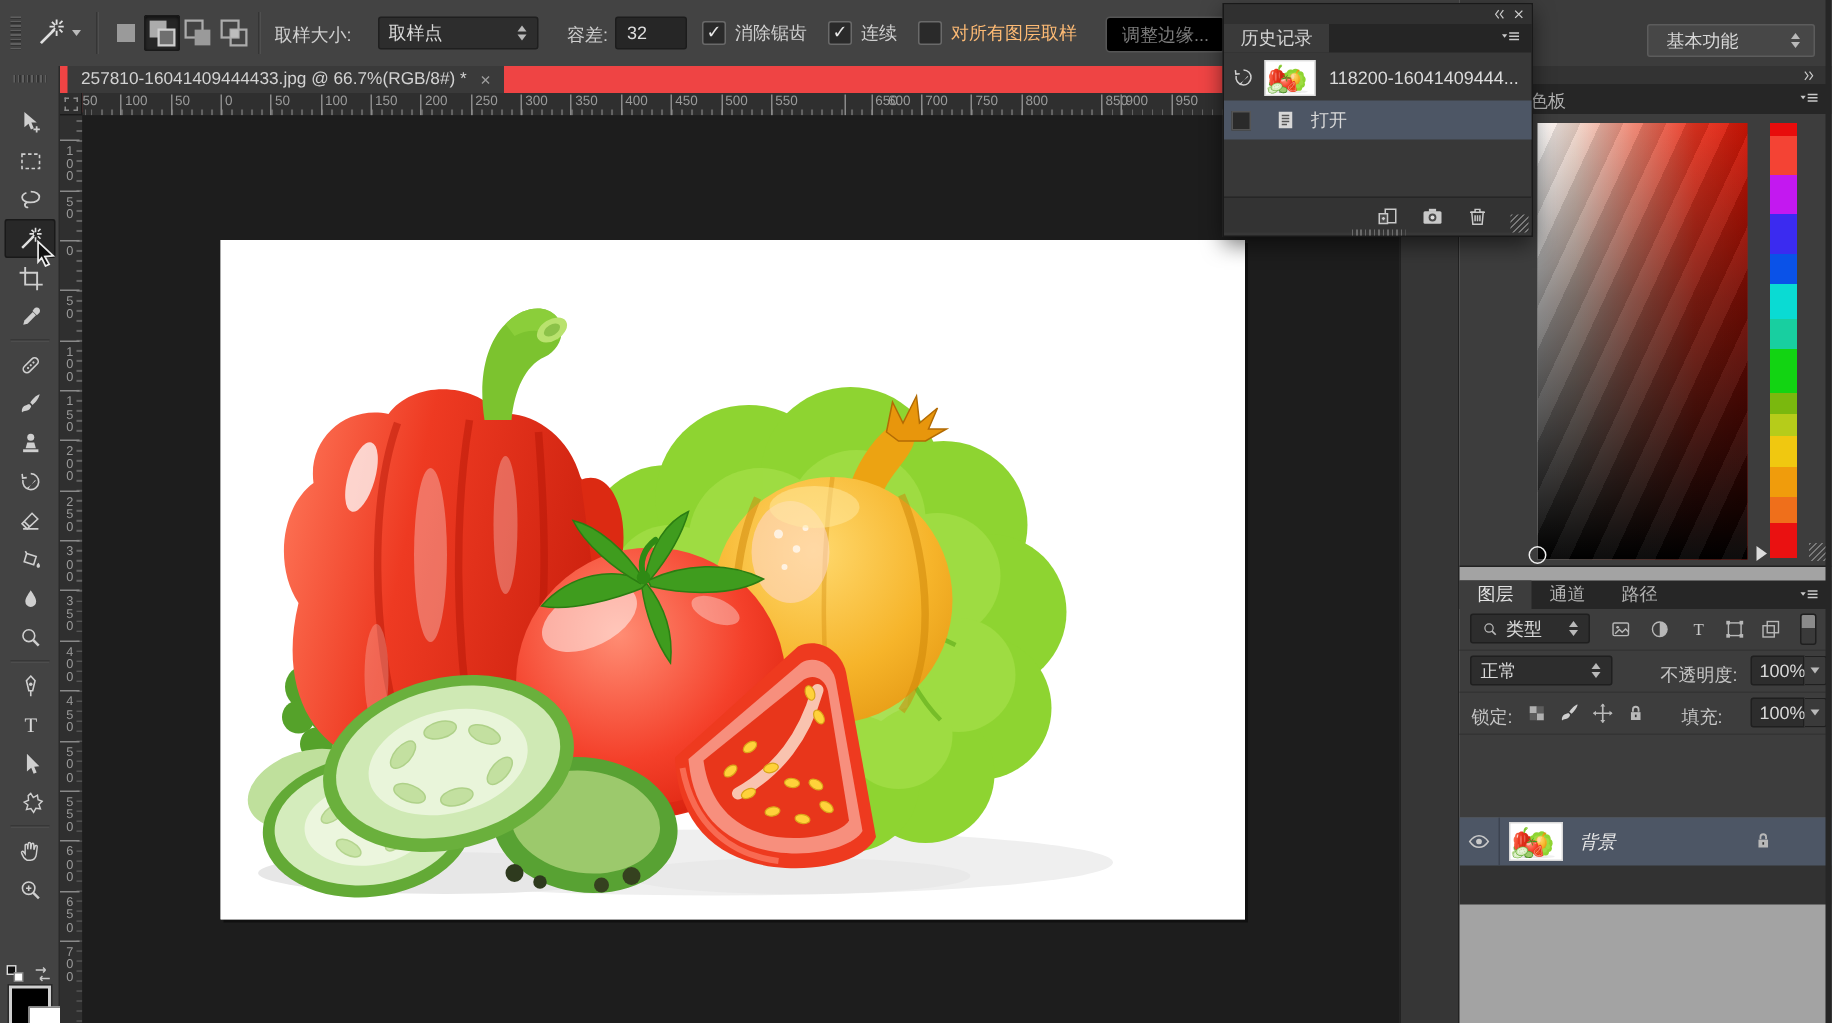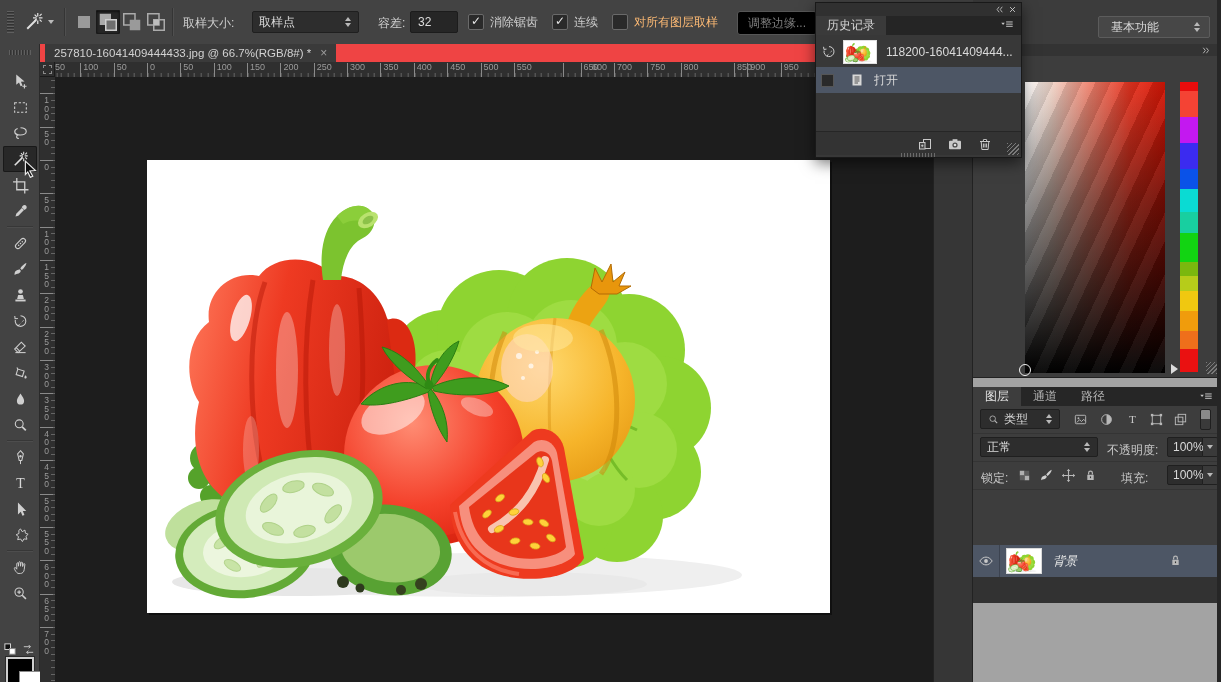--- a/index.html
+++ b/index.html
@@ -102,21 +102,21 @@
   .grip-corner{position:absolute;right:3px;bottom:3px;width:12px;height:12px;
      background:repeating-linear-gradient(135deg,#7a7a7a 0 1px,transparent 1px 3px)}
   #layers-group{position:absolute;left:0;top:387px;width:248px;height:295px}
   #layers-body{position:absolute;left:0;top:19px;width:248px;height:139px;background:#3d3d3d}
   .lrow{position:absolute;left:0;width:248px;height:27px;display:flex;align-items:center;border-bottom:1px solid #343434}
   #filter-combo{position:absolute;left:7px;top:3px;width:80px;height:20px;font-size:12px;gap:4px}
   #filter-combo .icon{width:13px;height:13px}
   .firow-icon{width:15px;height:15px}
   #filter-toggle{position:absolute;right:10px;top:3px;width:9px;height:19px;border:1px solid #1f1f1f;border-radius:2px;
      background:linear-gradient(to bottom,#8a8a8a 0 45%,#3a3a3a 45% 100%)}
-  #blend-combo{position:absolute;left:7px;top:3px;width:118px;height:20px}
+  #blend-combo{position:absolute;left:7px;top:3px;width:95px;height:20px}
   .vallabel{color:#c7c7c7;white-space:nowrap}
   .valbox{background:#2d2d2d;border:1px solid #1f1f1f;border-radius:2px 0 0 2px;height:20px;display:flex;align-items:center;
           padding:0 5px;color:#d9d9d9;box-sizing:border-box}
   .vbtn{background:#3a3a3a;border:1px solid #1f1f1f;border-left:none;border-radius:0 2px 2px 0;height:20px;width:15px;
         display:flex;align-items:center;justify-content:center;box-sizing:border-box}
   #layer-list{position:absolute;left:0;top:158px;width:248px;height:58px;background:#323232}
   .layer-row{position:absolute;left:0;top:0;width:248px;height:32px;display:flex;align-items:center}
   .layer-row.sel{background:#4d5665}
   .eye-well{width:26px;height:32px;display:flex;align-items:center;justify-content:center;border-right:1px solid #3c4350}
   .lthumb{width:36px;height:26px;background:#fff;border:1px solid #d9d9d9;margin-left:6px;box-sizing:border-box}
@@ -645,20 +645,29 @@
   <div id="dock-header"></div>
   <span id="dock-collapse" class="icon">
       <svg viewBox="0 0 16 16">
         <path d="M4 4l3 4-3 4M8.5 4l3 4-3 4" fill="none" stroke="#c9c9c9" stroke-width="1.2"></path>
       </svg>
     </span>
 
   <div id="color-group">
     <div class="tabrow" style="top:-20px;position:relative;height:0"></div>
 
+    <div style="position:absolute;left:0;top:0;width:248px;height:20px;background:#262626">
+      <span style="position:absolute;left:47px;top:3px;color:#b3b3b3">色板</span>
+      <span class="pmenu icon">
+          <svg viewBox="0 0 16 16">
+            <path d="M1.5 5.5h4l-2 2.6z" fill="#c9c9c9"></path>
+            <path d="M7 4.5h7.5M7 7h7.5M7 9.5h7.5" stroke="#c9c9c9" stroke-width="1.1"></path>
+          </svg>
+        </span>
+    </div>
     <div id="color-field">
       <div id="color-marker"></div>
     </div>
     <div id="hue-strip"></div>
     <div id="hue-marker"></div>
     <div class="grip-corner"></div>
   </div>
 
   <div id="layers-group">
     <div style="position:absolute;left:0;top:0;width:248px;height:19px;background:#262626;display:flex" id="layers-tabrow">

